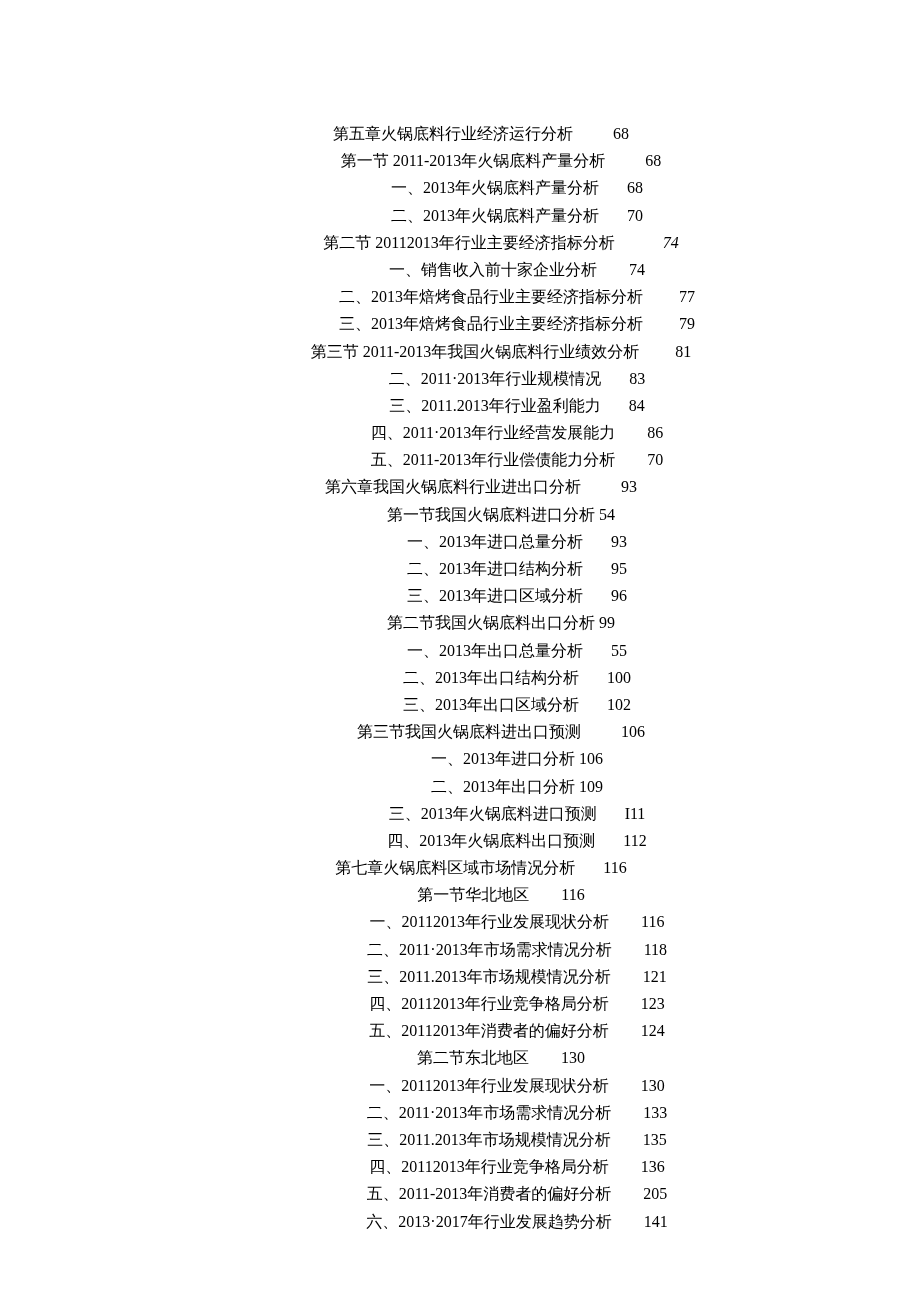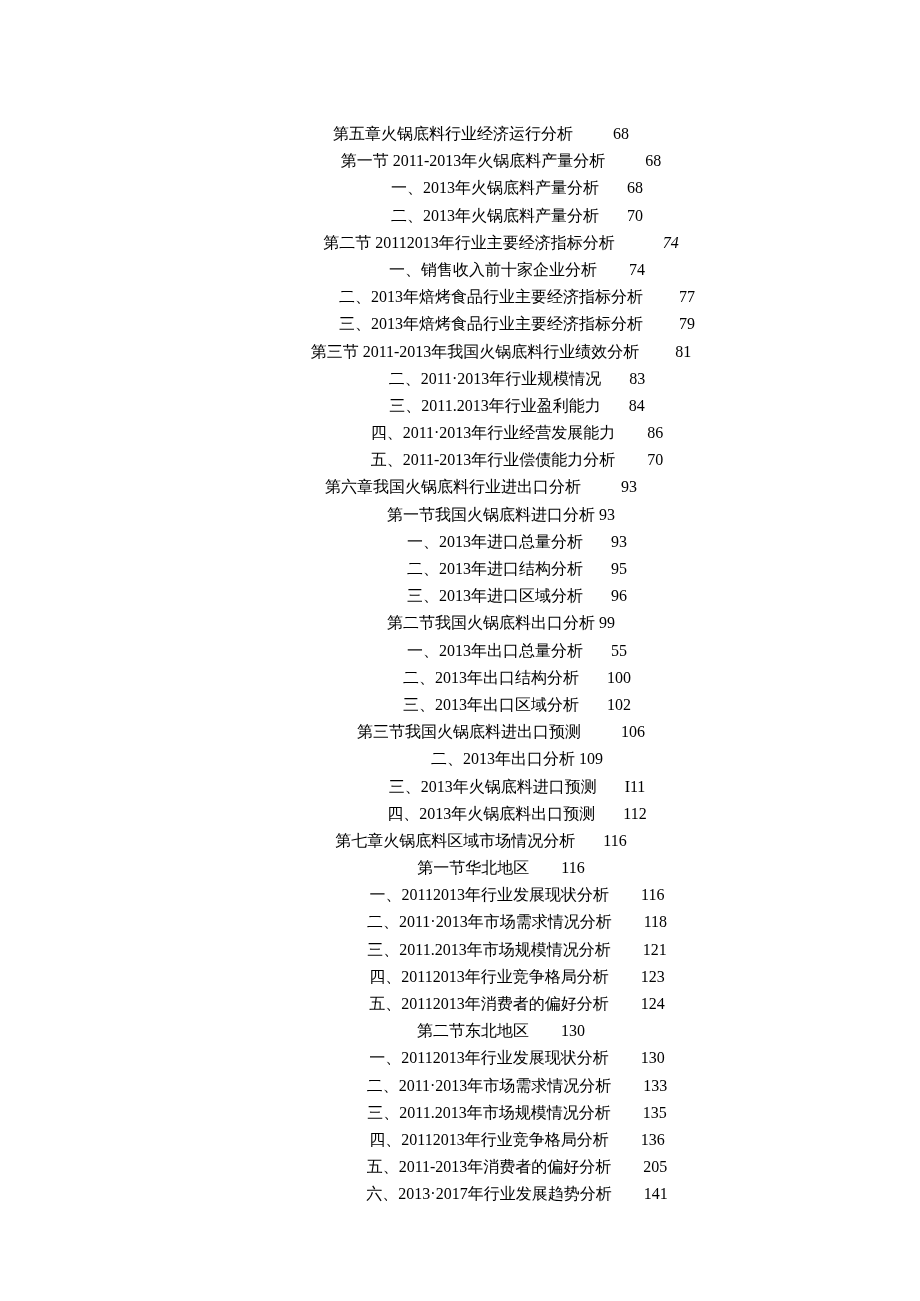--- a/index.html
+++ b/index.html
@@ -40,29 +40,30 @@
       <div class="toc-line indent-1"><span>第二节 20112013年行业主要经济指标分析</span><span>            </span><span class="italic-num">74</span></div>
       <div class="toc-line indent-2"><span>一、销售收入前十家企业分析</span><span>        </span><span>74</span></div>
       <div class="toc-line indent-2"><span>二、2013年焙烤食品行业主要经济指标分析</span><span>         </span><span>77</span></div>
       <div class="toc-line indent-2"><span>三、2013年焙烤食品行业主要经济指标分析</span><span>         </span><span>79</span></div>
       <div class="toc-line indent-1"><span>第三节 2011-2013年我国火锅底料行业绩效分析</span><span>         </span><span>81</span></div>
       <div class="toc-line indent-2"><span>二、2011·2013年行业规模情况</span><span>       </span><span>83</span></div>
       <div class="toc-line indent-2"><span>三、2011.2013年行业盈利能力</span><span>       </span><span>84</span></div>
       <div class="toc-line indent-2"><span>四、2011·2013年行业经营发展能力</span><span>        </span><span>86</span></div>
       <div class="toc-line indent-2"><span>五、2011-2013年行业偿债能力分析</span><span>        </span><span>70</span></div>
       <div class="toc-line indent-0"><span>第六章我国火锅底料行业进出口分析</span><span>          </span><span>93</span></div>
-      <div class="toc-line indent-1"><span>第一节我国火锅底料进口分析 93</span></div>
+      <div class="toc-line indent-1"><span>第一节我国火锅底料进口分析 54</span></div>
       <div class="toc-line indent-2"><span>一、2013年进口总量分析</span><span>       </span><span>93</span></div>
       <div class="toc-line indent-2"><span>二、2013年进口结构分析</span><span>       </span><span>95</span></div>
       <div class="toc-line indent-2"><span>三、2013年进口区域分析</span><span>       </span><span>96</span></div>
       <div class="toc-line indent-1"><span>第二节我国火锅底料出口分析 99</span></div>
       <div class="toc-line indent-2"><span>一、2013年出口总量分析</span><span>       </span><span>55</span></div>
       <div class="toc-line indent-2"><span>二、2013年出口结构分析</span><span>       </span><span>100</span></div>
       <div class="toc-line indent-2"><span>三、2013年出口区域分析</span><span>       </span><span>102</span></div>
       <div class="toc-line indent-1"><span>第三节我国火锅底料进出口预测</span><span>          </span><span>106</span></div>
+      <div class="toc-line indent-2"><span>一、2013年进口分析 106</span></div>
       <div class="toc-line indent-2"><span>二、2013年出口分析 109</span></div>
       <div class="toc-line indent-2"><span>三、2013年火锅底料进口预测</span><span>       </span><span>I11</span></div>
       <div class="toc-line indent-2"><span>四、2013年火锅底料出口预测</span><span>       </span><span>112</span></div>
       <div class="toc-line indent-0"><span>第七章火锅底料区域市场情况分析</span><span>       </span><span>116</span></div>
       <div class="toc-line indent-1"><span>第一节华北地区</span><span>        </span><span>116</span></div>
       <div class="toc-line indent-2"><span>一、20112013年行业发展现状分析</span><span>        </span><span>116</span></div>
       <div class="toc-line indent-2"><span>二、2011·2013年市场需求情况分析</span><span>        </span><span>118</span></div>
       <div class="toc-line indent-2"><span>三、2011.2013年市场规模情况分析</span><span>        </span><span>121</span></div>
       <div class="toc-line indent-2"><span>四、20112013年行业竞争格局分析</span><span>        </span><span>123</span></div>
       <div class="toc-line indent-2"><span>五、20112013年消费者的偏好分析</span><span>        </span><span>124</span></div>

